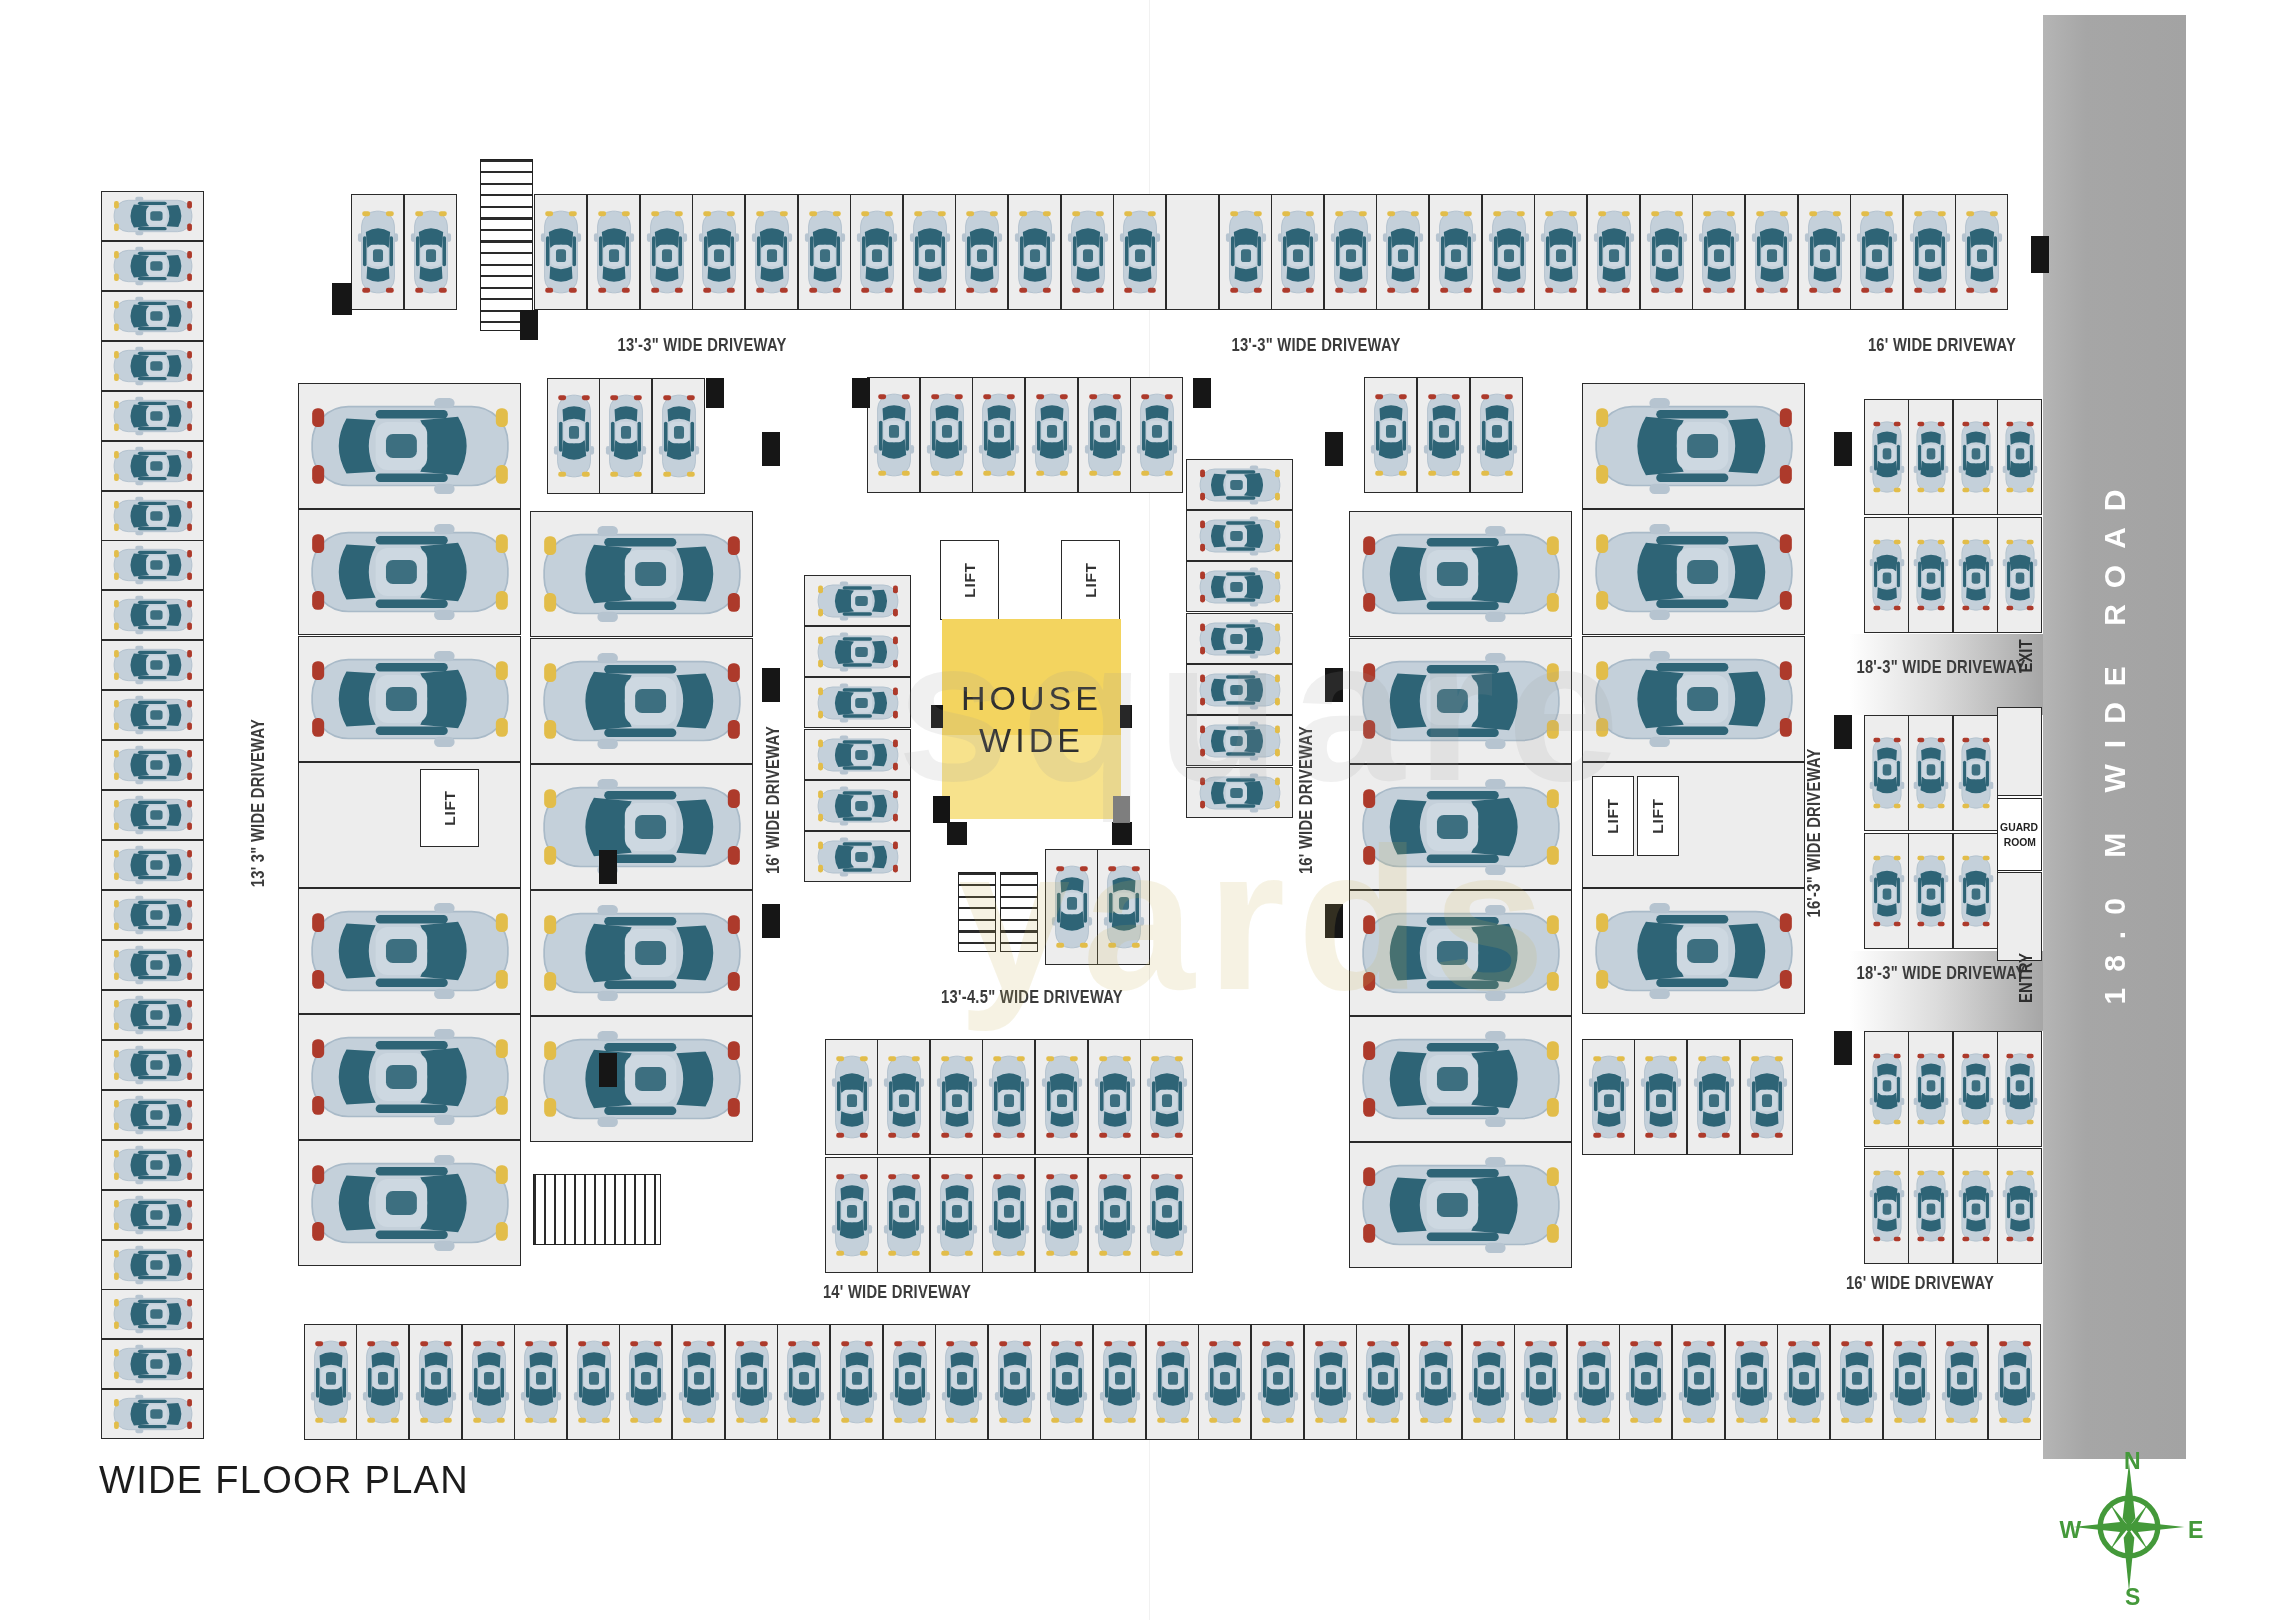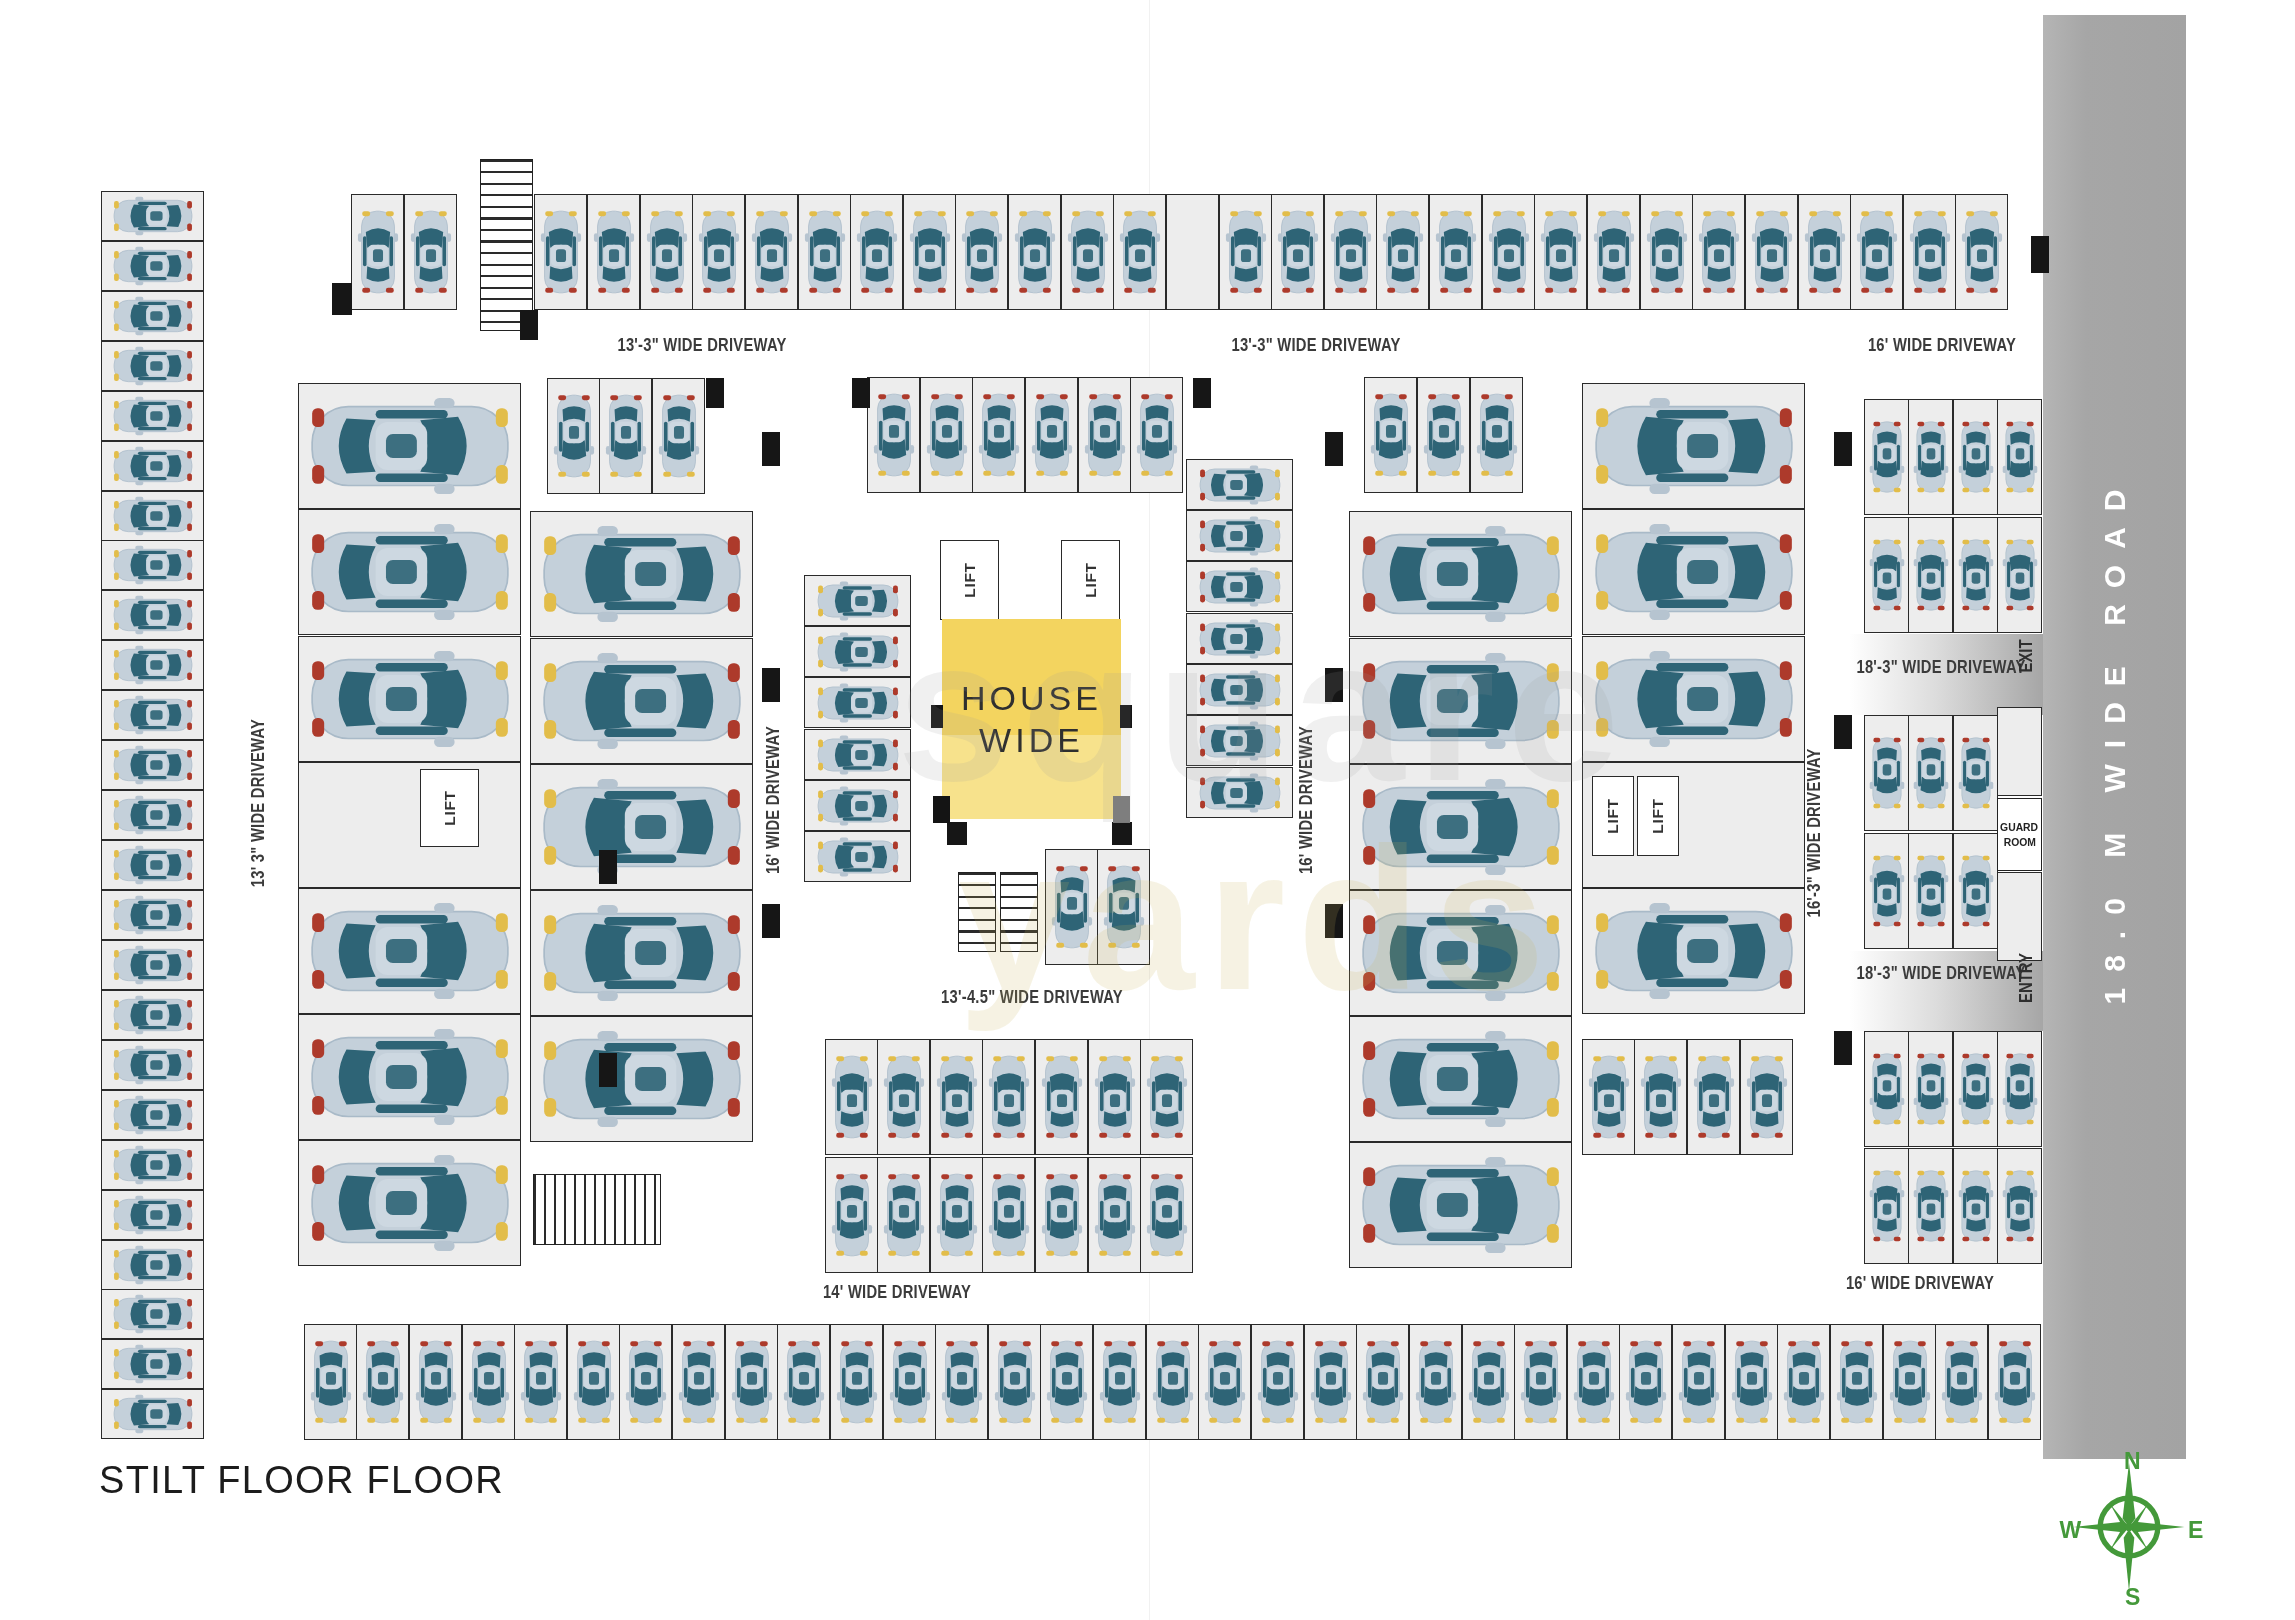--- a/index.html
+++ b/index.html
@@ -1021,21 +1021,21 @@
   </div>
 
   <div id="guard-room">
     <div>GUARD</div>
     <div>ROOM</div>
   </div>
 
   <div class="gate-label" id="exit-label">EXIT</div>
   <div class="gate-label" id="entry-label">ENTRY</div>
 
-  <div id="title">STILT FLOOR FLOOR</div>
+  <div id="title">WIDE FLOOR PLAN</div>
 
   <div id="compass">
     <svg viewBox="0 0 120 140" width="128" height="150">
       <g fill="#44993a">
         <circle cx="60" cy="70" r="27" fill="none" stroke="#44993a" stroke-width="5"></circle>
         <path d="M60,10 L66,62 L60,70 L54,62 Z"></path>
         <path d="M60,130 L65,80 L60,72 L55,80 Z"></path>
         <path d="M8,70 L54,65 L62,70 L54,75 Z"></path>
         <path d="M112,70 L66,65 L58,70 L66,75 Z"></path>
         <path d="M60,70 L42,48 L52,66 Z"></path>

